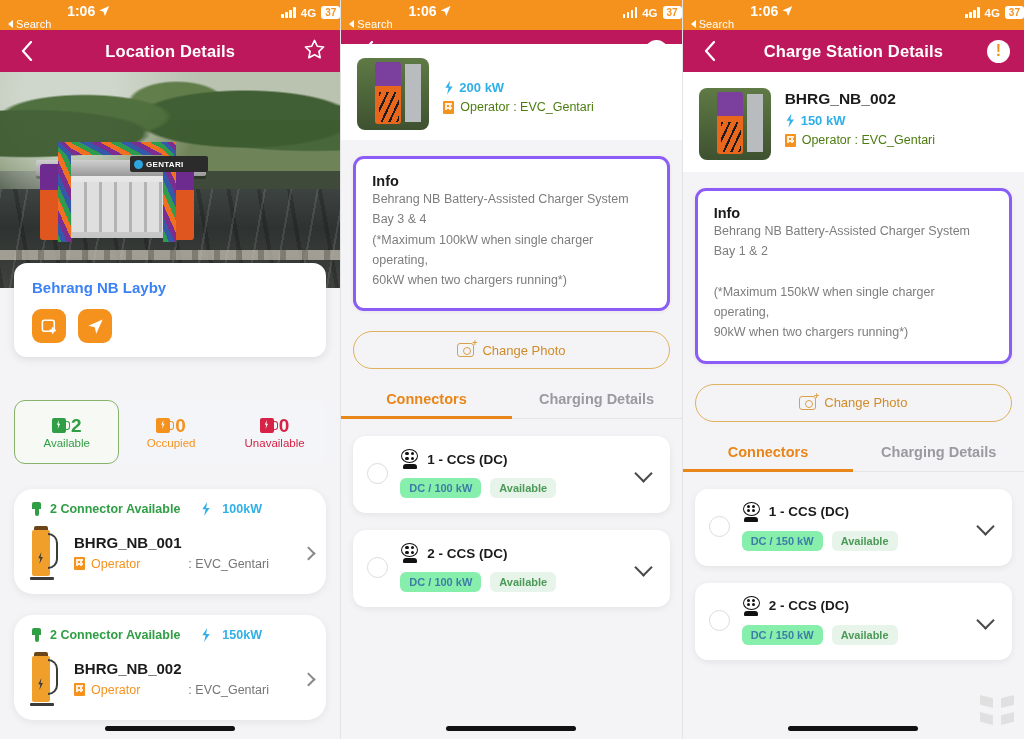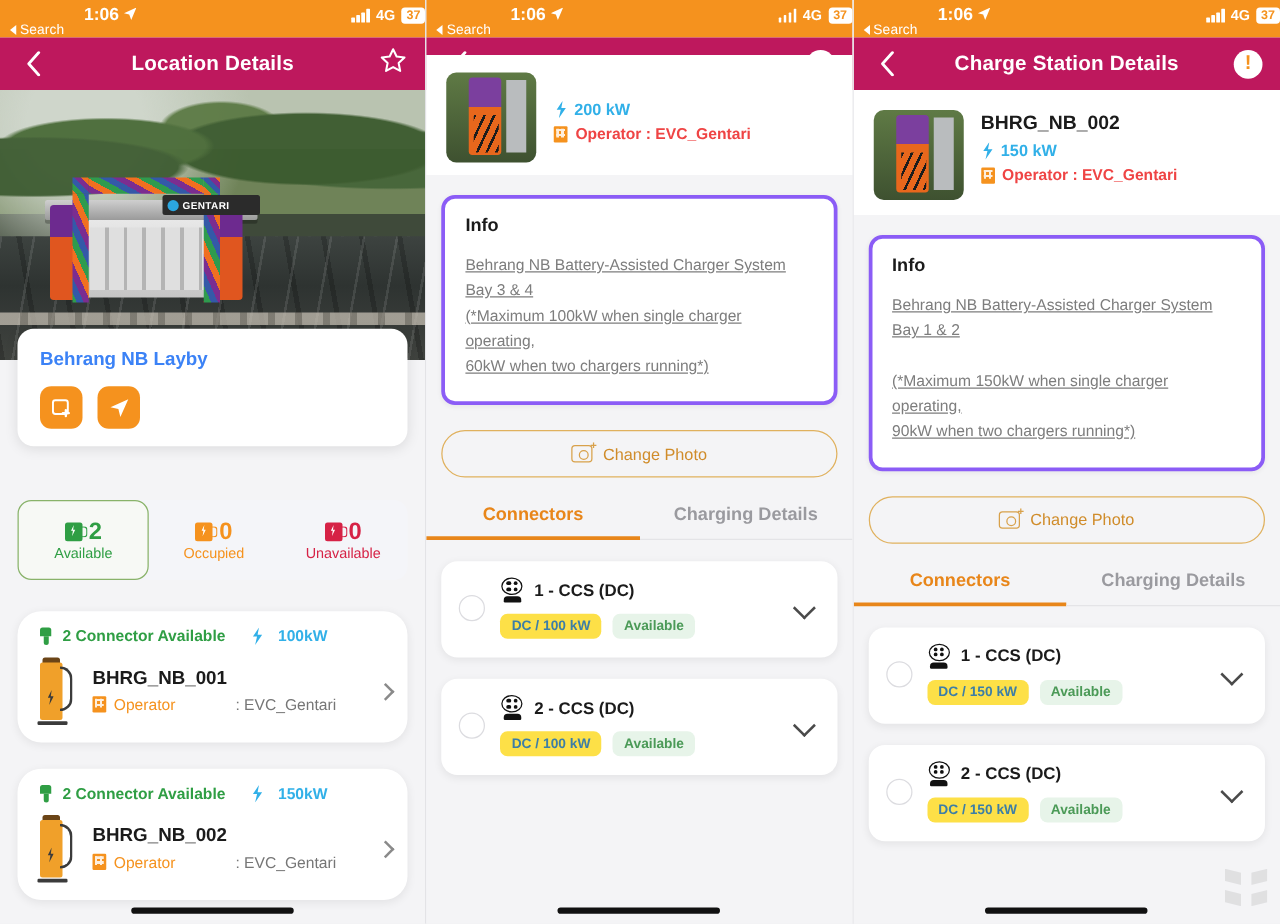--- a/index.html
+++ b/index.html
@@ -239,29 +239,29 @@
   }
   .mini-thumb .mpanel { position:absolute; left:48px; top:6px; width:16px;height:58px;background:#b9bcbe; }
   .mini-thumb .mcab { position:absolute; left:22px; top:34px; width:20px;height:30px;
     background:repeating-linear-gradient(115deg,#1c1c1c 0 2px, transparent 2px 7px); }
   .mini-info { padding-top:2px; }
   .mi-name { font-size:15.5px; font-weight:700; color:#1b1b1b; }
   .mi-kw { display:flex; align-items:center; gap:5px; margin-top:5px; }
   .mi-kw .bolt-ic { margin-left:0; }
   .mi-kw span { font-size:13px; font-weight:600; color:#31b0e8; }
   .mi-op { display:flex; align-items:center; gap:6px; margin-top:5px; }
-  .mi-op span { font-size:12.5px; color:#ef4444;font-weight:bold; }
+  .mi-op span { font-size:12.5px; color:#4d7c0f; }
 
   .info-card {
     background:#fff; border-radius:11px; margin:16px 12px 0;
     padding:14px 16px 18px; box-shadow:0 1px 4px rgba(0,0,0,.06);
     border:3px solid #8b5cf6;
   }
   .info-title { font-size:14.5px; font-weight:700; color:#1b1b1b; }
-  .info-body { font-size:12.5px; color:#7d7d7d; line-height:1.62; margin-top:13px; white-space:pre-line;text-decoration:underline; }
+  .info-body { font-size:12.5px; color:#7d7d7d; line-height:1.62; white-space:pre-line; }
 
   .photo-btn {
     margin:20px 12px 0; height:38px; border:1.3px solid #e0b15e; border-radius:20px;
     display:flex; align-items:center; justify-content:center; gap:8px; background:transparent;
   }
   .cam {
     width:17px;height:14px;border:1.6px solid #d8a14b;border-radius:3px;position:relative;
   }
   .cam:before{content:"";position:absolute;left:4.5px;top:3px;width:6px;height:6px;border:1.5px solid #d8a14b;border-radius:50%;}
   .cam .plus{position:absolute;right:-4px;top:-5px;font-size:9px;color:#d8a14b;font-weight:700;line-height:1;}
@@ -284,21 +284,21 @@
     width:19px;height:20px;position:relative; flex:none;
   }
   .ccs .circ { position:absolute; left:1px; top:0; width:17px;height:14px;border:1.8px solid #111;border-radius:50%; }
   .ccs .d1,.ccs .d2,.ccs .d3,.ccs .d4 { position:absolute; width:3.2px;height:3.2px;border-radius:50%;background:#111; }
   .ccs .d1{left:5px;top:3px}.ccs .d2{left:10.5px;top:3px}
   .ccs .d3{left:5px;top:7.5px}.ccs .d4{left:10.5px;top:7.5px}
   .ccs .base2 { position:absolute; left:2.5px; bottom:0; width:14px;height:5px;background:#111;border-radius:3px 3px 1px 1px; }
   .conn-name { font-size:13.5px; font-weight:700; color:#1b1b1b; }
   .chips { display:flex; gap:9px; margin-top:9px; }
   .chip { font-size:11px; font-weight:700; padding:4px 9px; border-radius:6px; }
-  .chip.dc { background:#fde047; color:#3d7ea6; }
+  .chip.dc { background:#86efac; color:#3d7ea6; }
   .chip.ok { background:#e7f4e9; color:#4b9a57; }
   .chev-d {
     width:13px;height:13px;border-right:2px solid #4a4a4a;border-bottom:2px solid #4a4a4a;
     rotate:45deg; margin-right:6px; flex:none;
   }
 
   .home-ind {
     position:absolute; bottom:8px; left:50%; transform:translateX(-50%);
     width:130px; height:5px; border-radius:3px; background:#111;
   }

